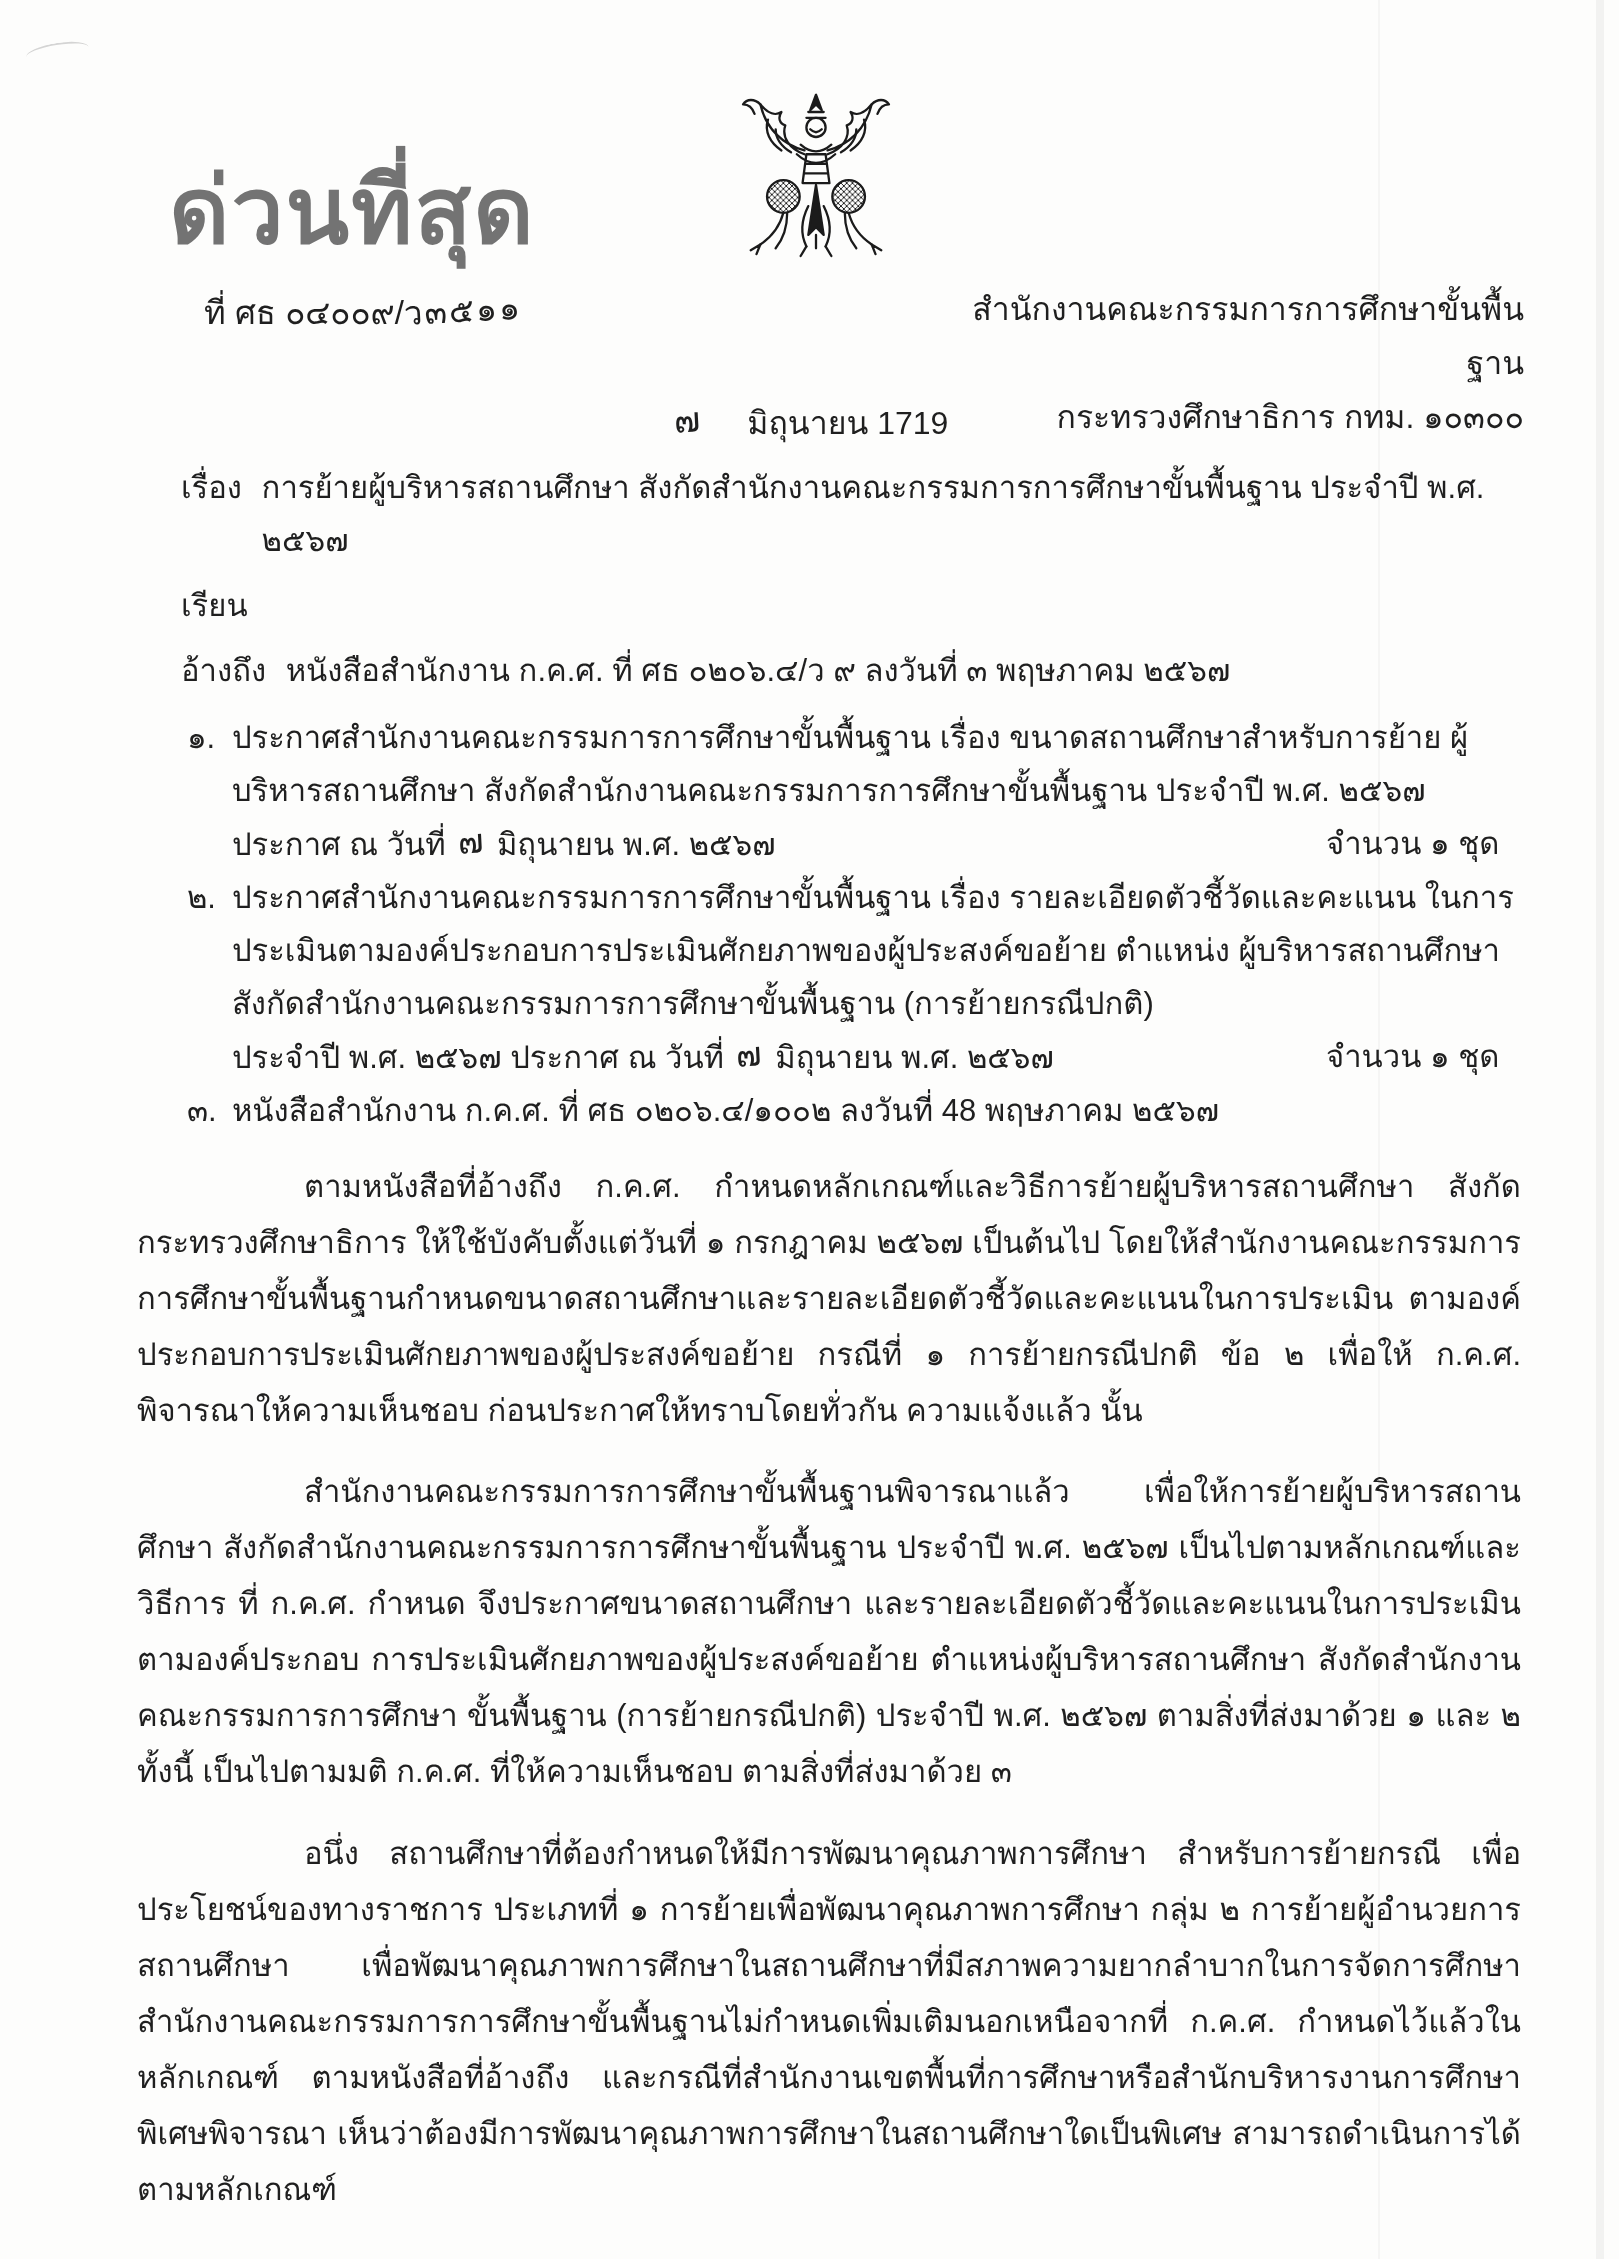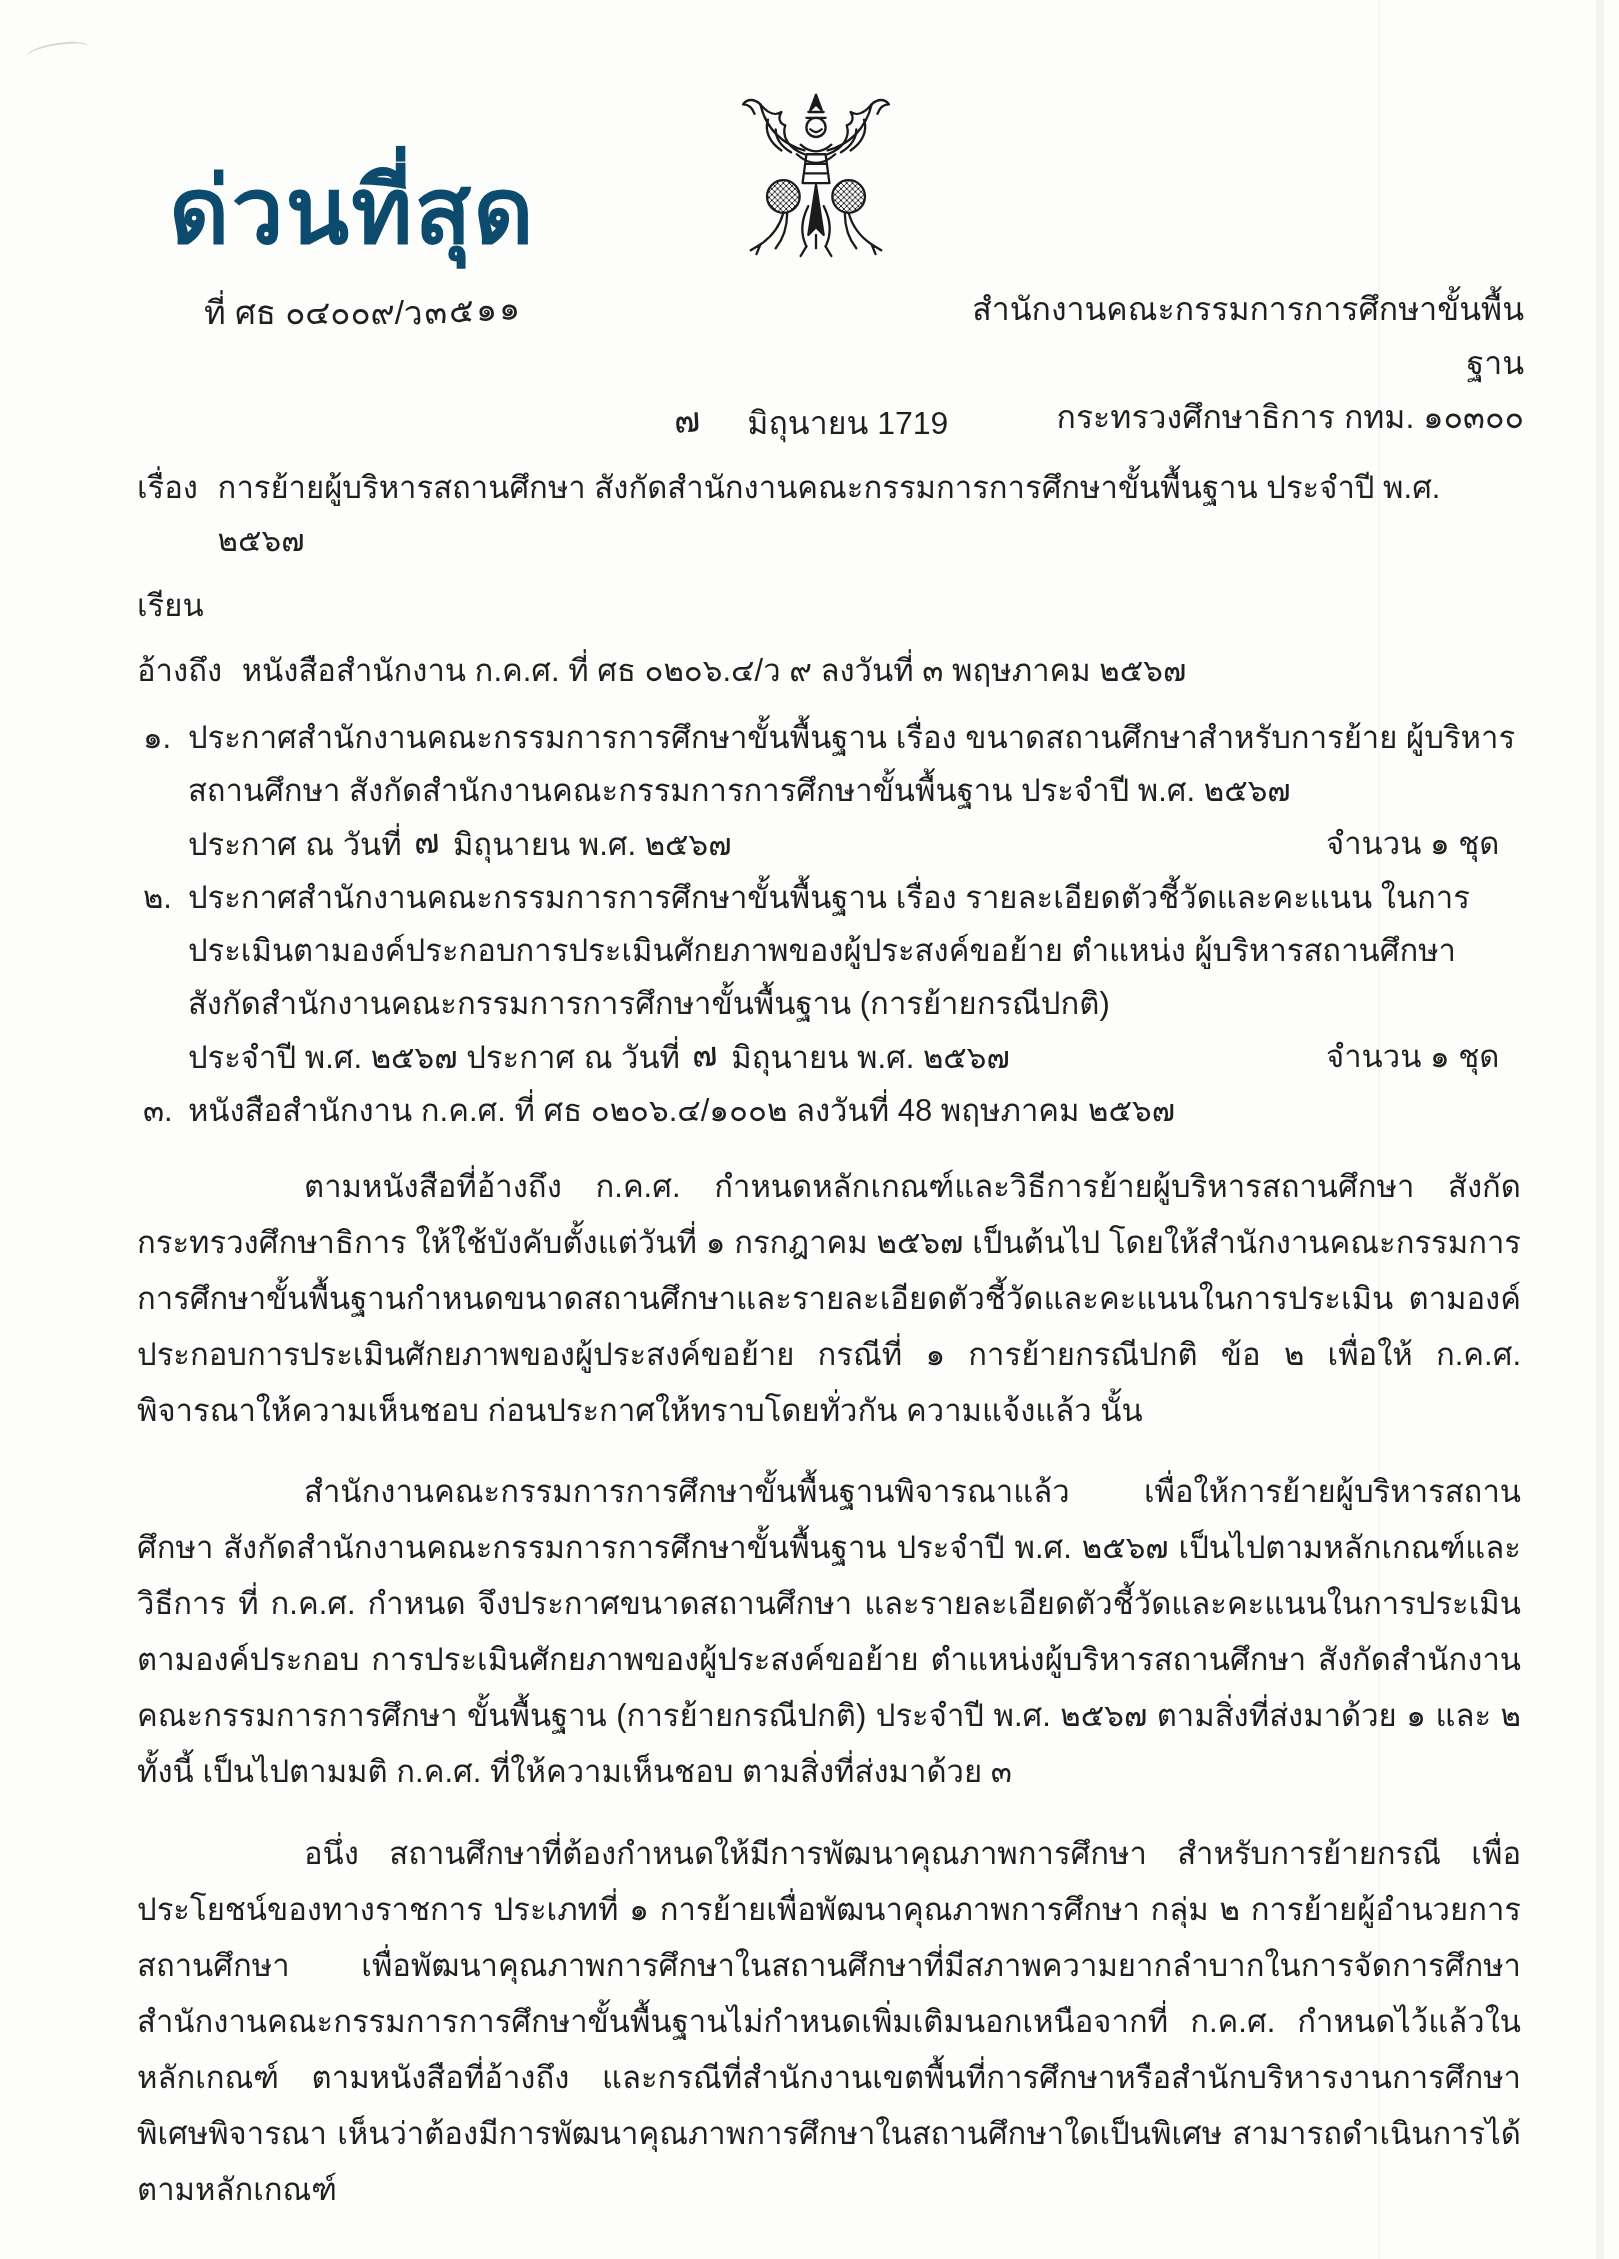--- a/index.html
+++ b/index.html
@@ -14,37 +14,37 @@
   }
   
   .smudge{position:absolute;left:25.5px;top:43px;width:63px;height:15.7px;
     border-top:2.9px solid rgba(120,120,120,.30);border-radius:50%;transform:rotate(-9deg);}
   .scanline-a{position:absolute;left:1378px;top:0;bottom:0;width:2px;background:rgba(0,0,0,.03);}
   .scanline-b{position:absolute;left:1596px;top:0;bottom:0;width:7.8px;background:rgba(0,0,0,.045);}
 
   
   .stamp{
     position:absolute;left:169px;top:165px;
-    font-size:93px;font-weight:700;color:#0c4a6e;
+    font-size:93px;font-weight:700;color:#737373;
     letter-spacing:2px;line-height:1;
   }
   .doc-number{position:absolute;left:204px;top:286px;font-size:33px;}
   .handwritten{
     display:inline-block;font-weight:500;
     transform:rotate(-3deg) translateY(-2px);
     letter-spacing:2px;
   }
   .garuda{position:absolute;left:720px;top:80px;width:192px;height:233px;}
   .agency{position:absolute;left:956px;top:282px;width:568px;line-height:54px;font-size:32px;text-align:right;}
   .date-line{position:absolute;left:674px;top:394px;font-size:32px;}
   .date-line .handwritten{margin-right:45px;font-size:35px;}
 
   
   .content{position:absolute;left:137px;top:461px;width:1384px;}
-  .fields{}
+  .fields{margin-left:44px;}
   .field-row{display:flex;line-height:53px;margin-bottom:11.8px;}
   .field-label{flex-shrink:0;margin-right:19.6px;}
   .to-block .field-label{margin-right:25.5px;}
   .ref-row{margin-bottom:14.7px;}
   .enc-row{margin-bottom:0;}
   .enc-items{margin-left:5.9px;}
   .enc-item{display:flex;}
   .enc-num{width:45px;flex-shrink:0;}
   .enc-body{flex:1;}
   .enc-last{display:flex;justify-content:space-between;padding-right:21.6px;}

